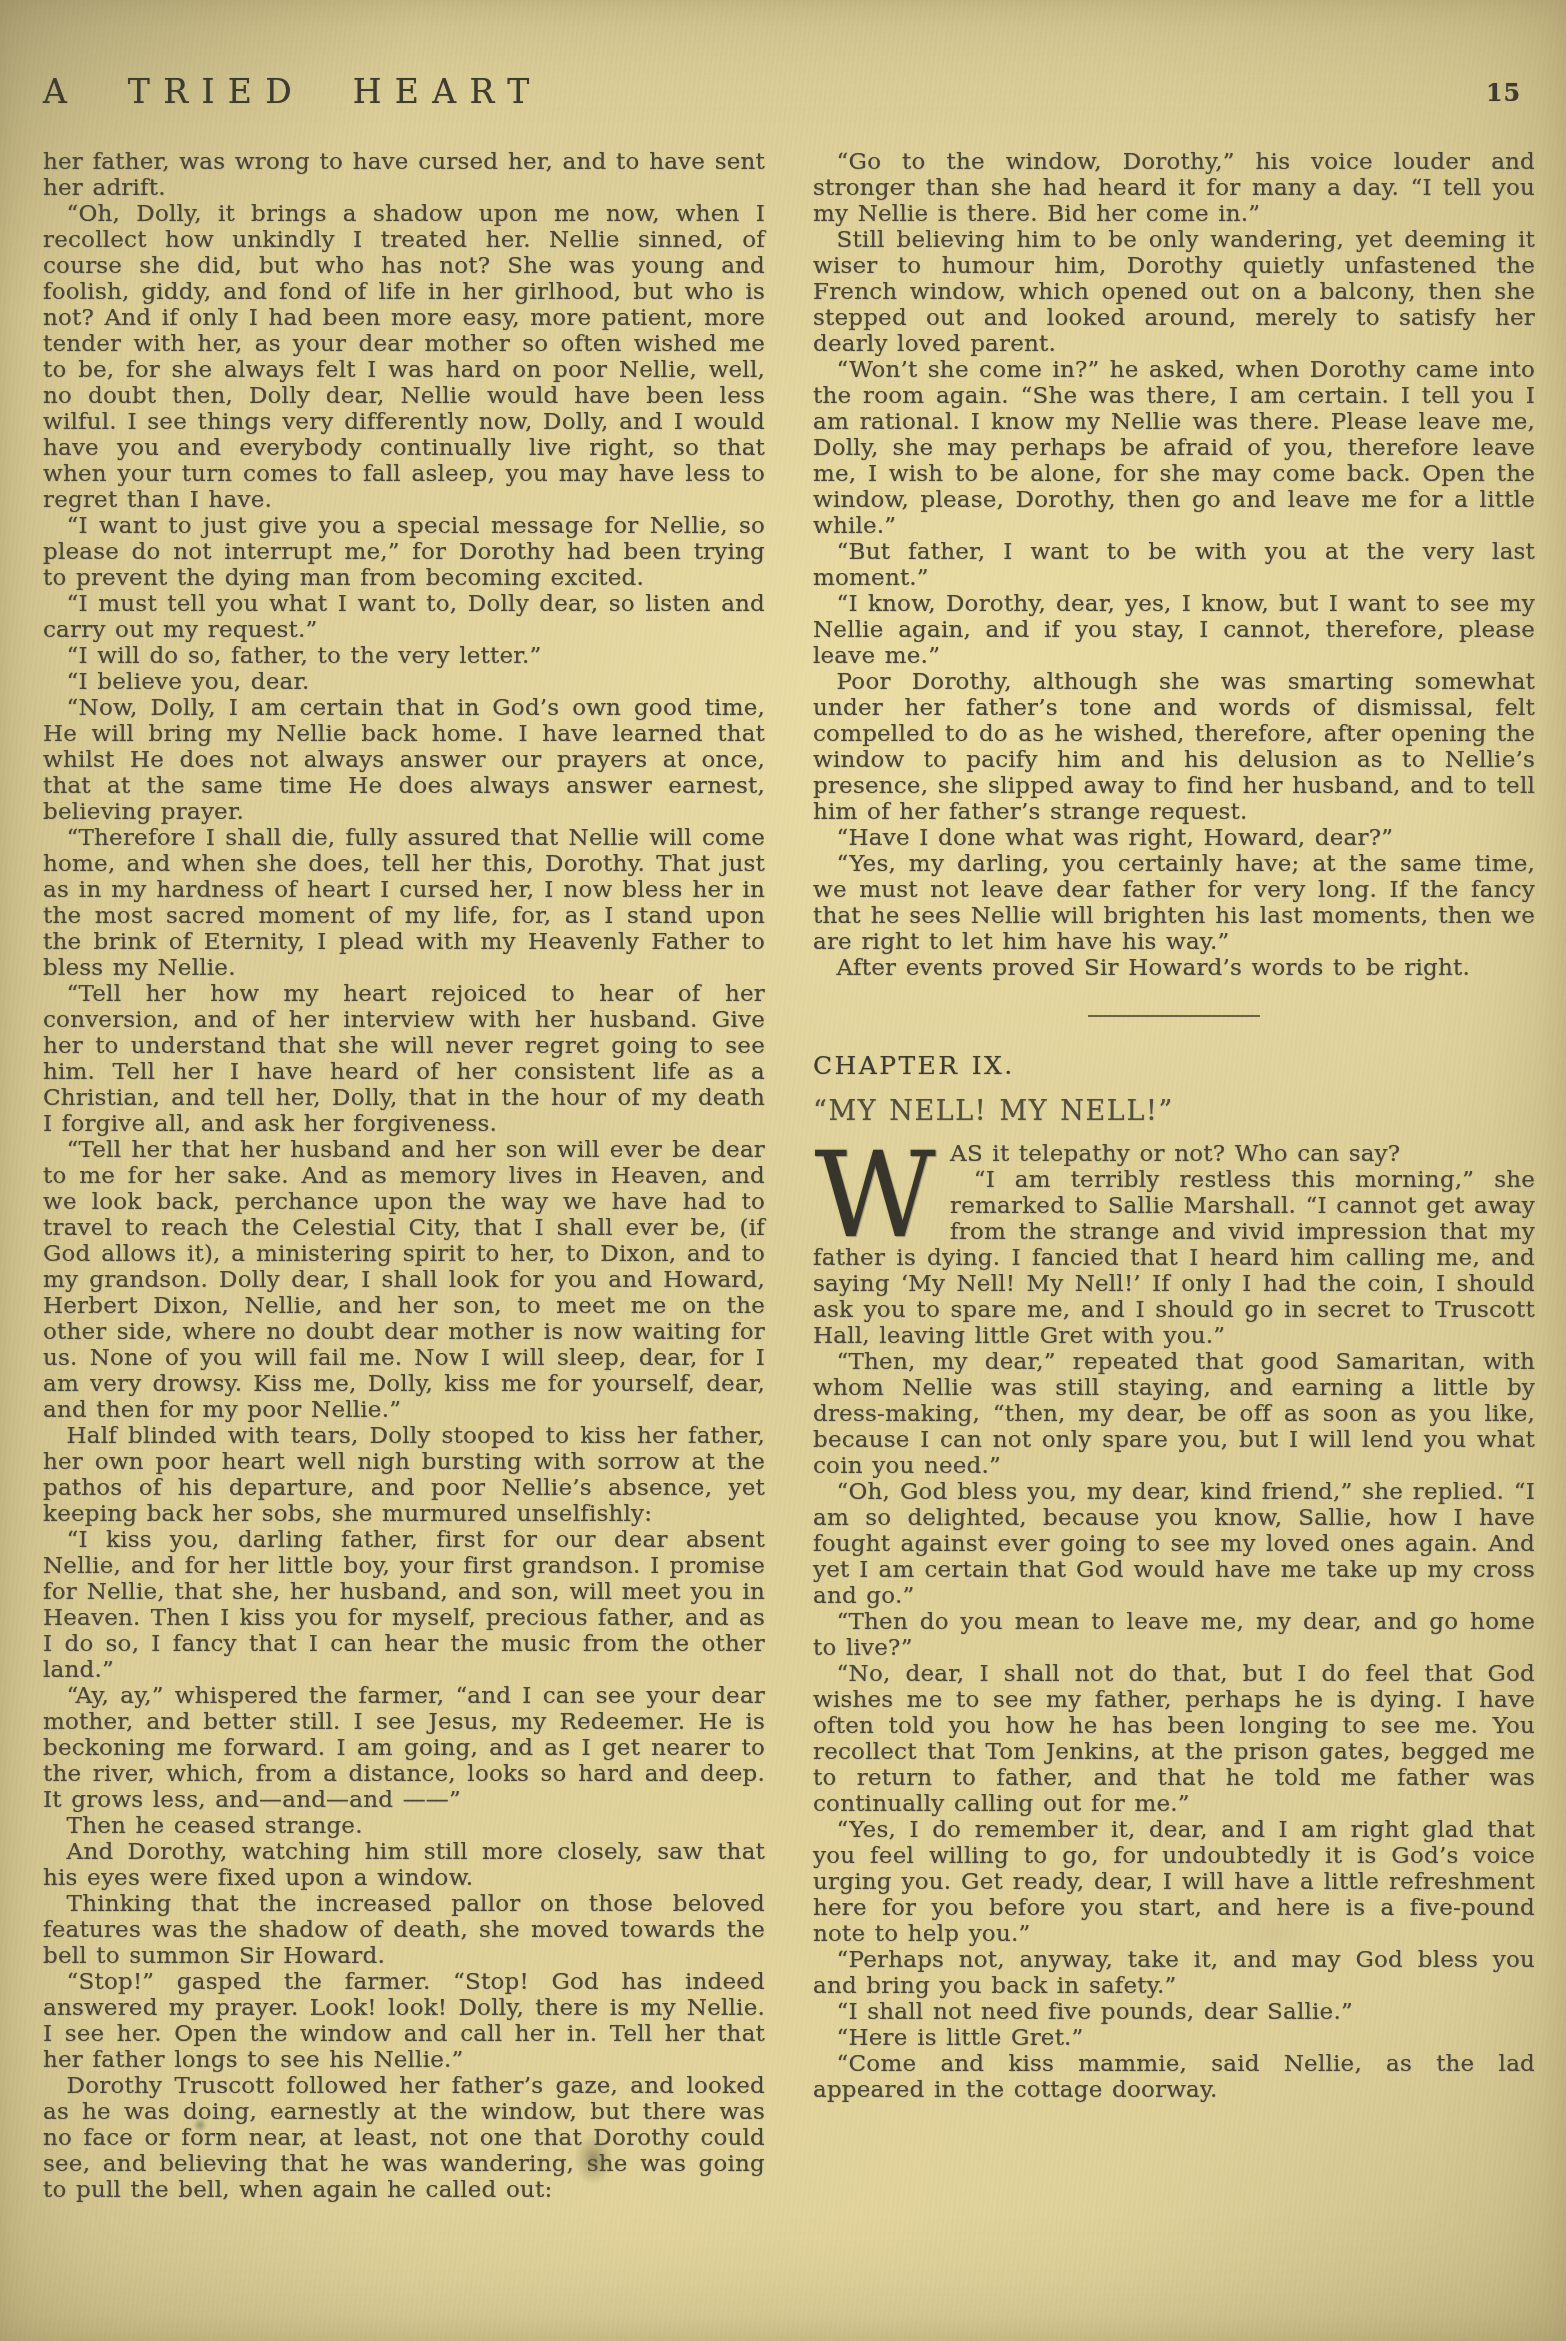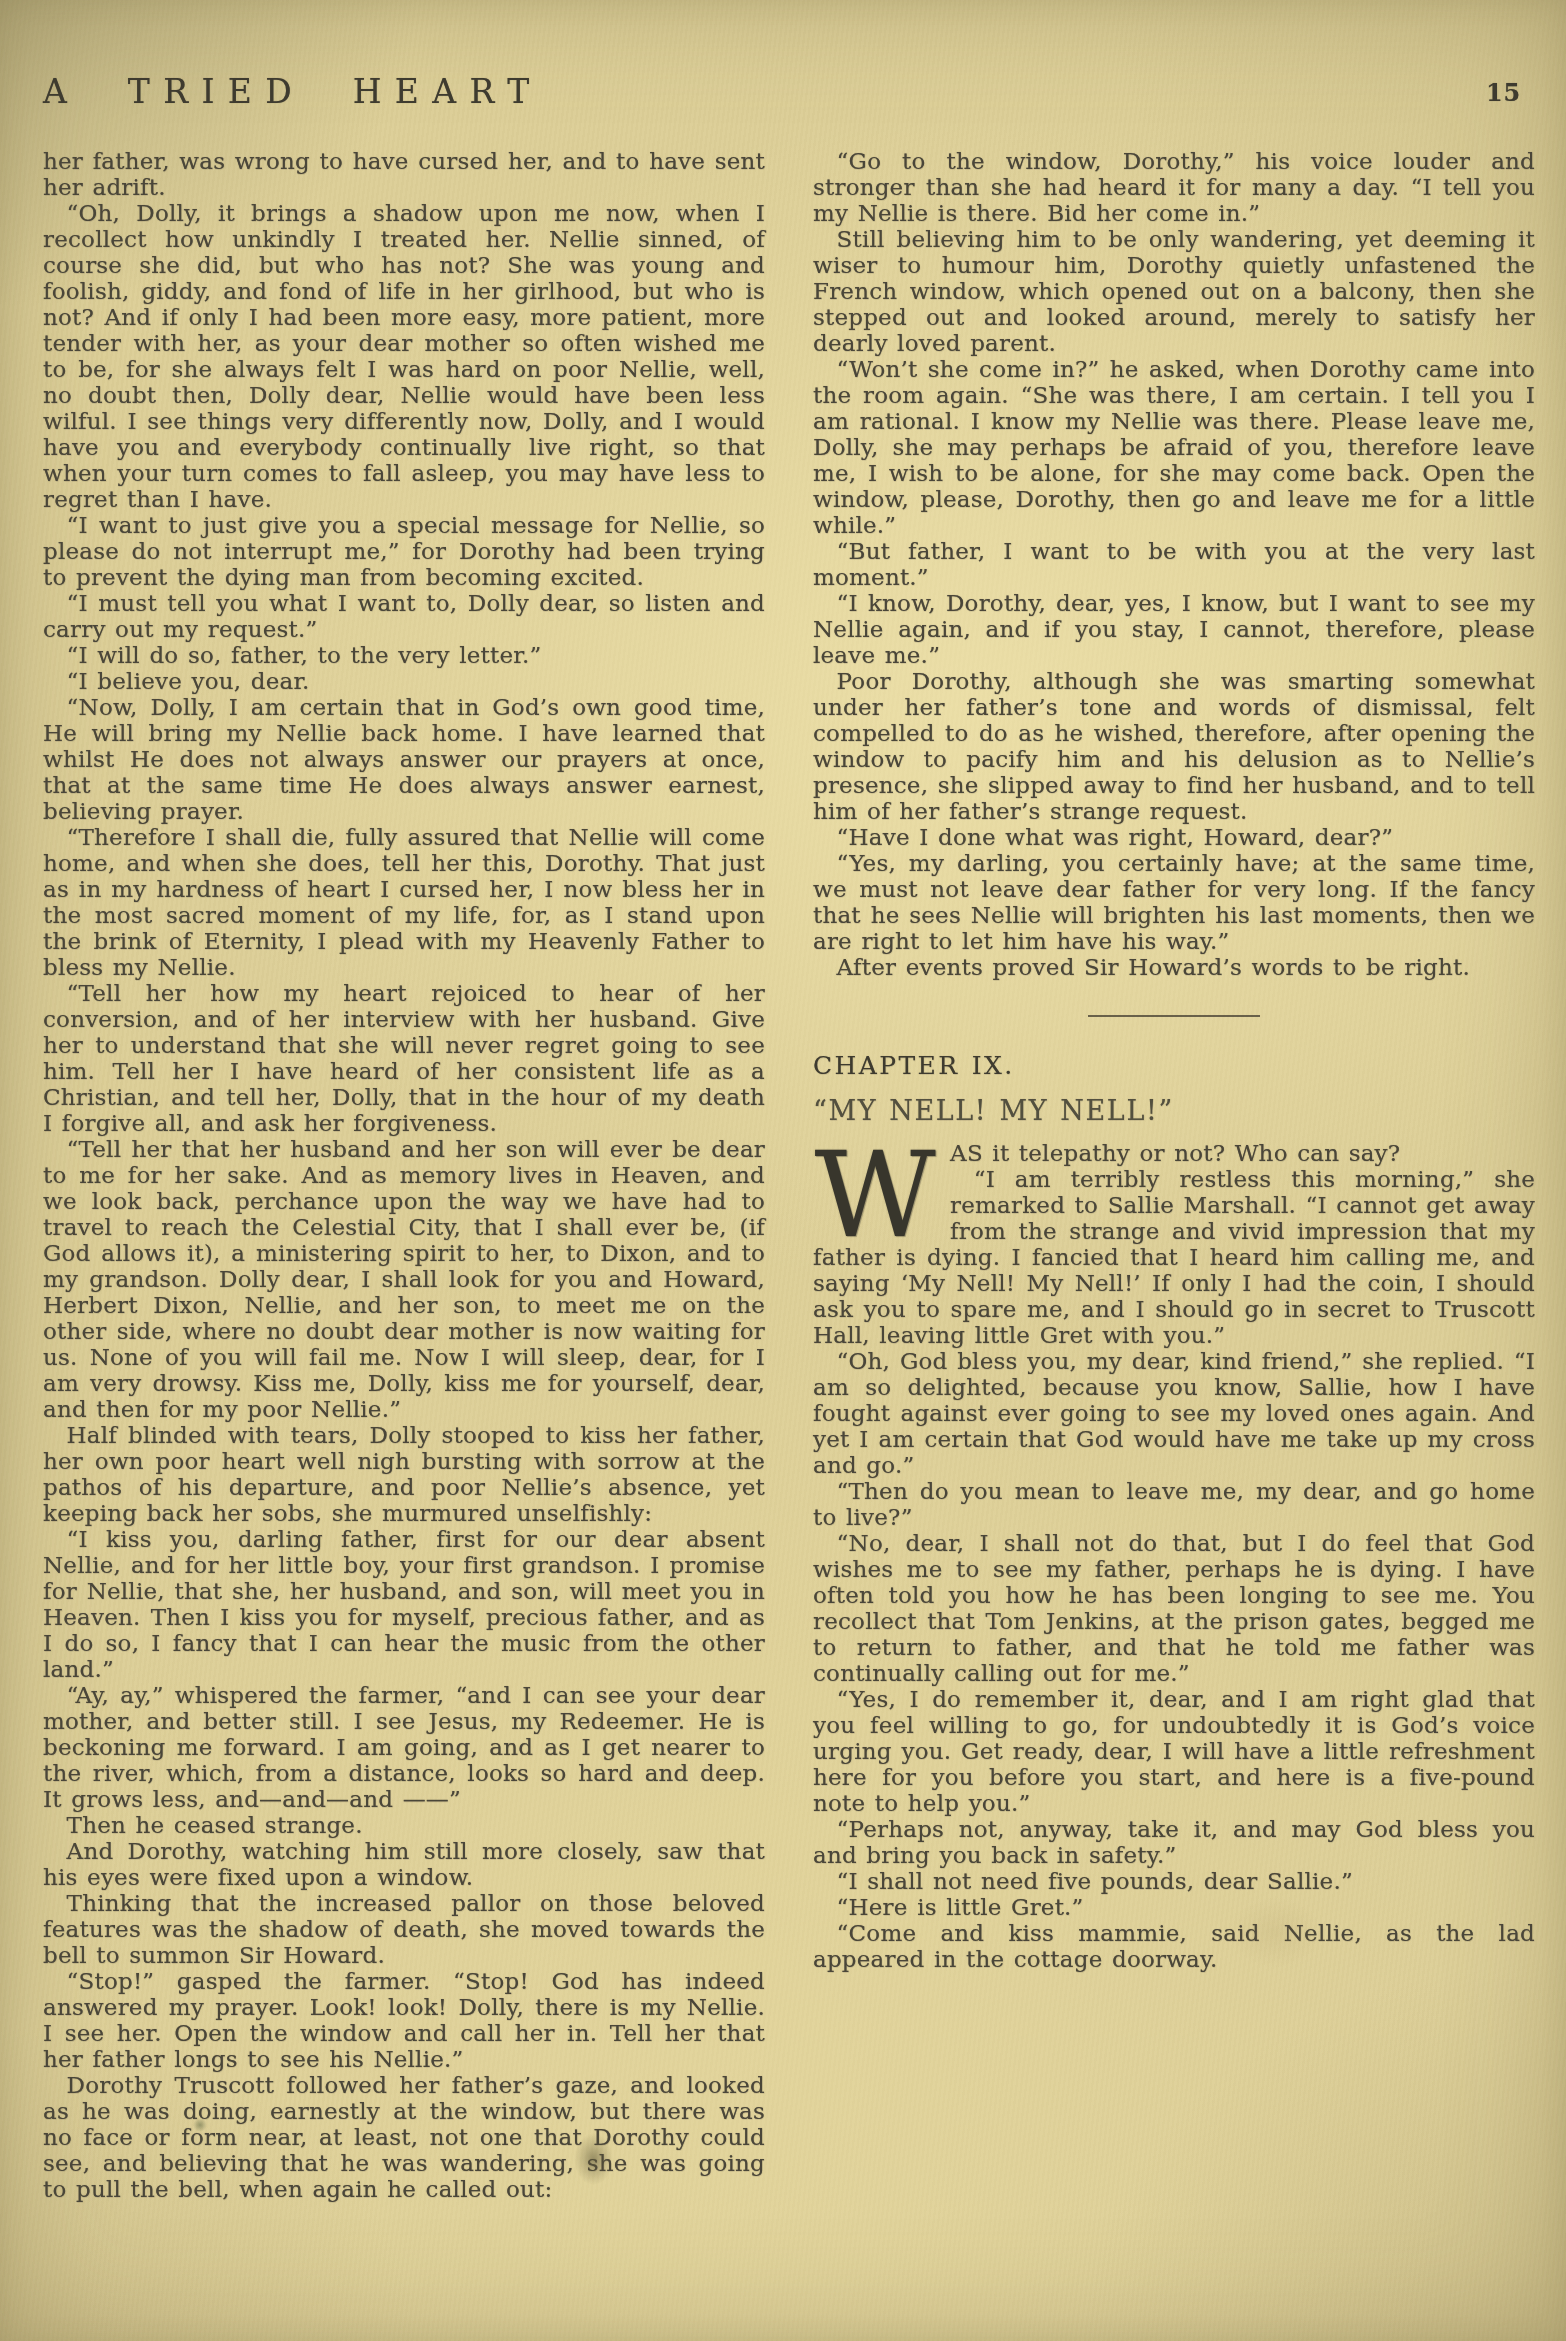--- a/index.html
+++ b/index.html
@@ -116,20 +116,21 @@
         <p class="para">“I know, Dorothy, dear, yes, I know, but I want to see my Nellie again, and if you stay, I cannot, therefore, please leave me.”</p>
         <p class="para">Poor Dorothy, although she was smarting somewhat under her father’s tone and words of dismissal, felt compelled to do as he wished, therefore, after opening the window to pacify him and his delusion as to Nellie’s presence, she slipped away to find her husband, and to tell him of her father’s strange request.</p>
         <p class="para">“Have I done what was right, Howard, dear?”</p>
         <p class="para">“Yes, my darling, you certainly have; at the same time, we must not leave dear father for very long. If the fancy that he sees Nellie will brighten his last moments, then we are right to let him have his way.”</p>
         <p class="para">After events proved Sir Howard’s words to be right.</p>
         <hr class="divider">
         <h2 class="chapter">CHAPTER IX.</h2>
         <h3 class="subtitle">“MY NELL! MY NELL!”</h3>
         <p class="para dc"><span class="dropcap">W</span><span>AS it telepathy or not? Who can say?</span></p>
         <p class="para">“I am terribly restless this morning,” she remarked to Sallie Marshall. “I cannot get away from the strange and vivid impression that my father is dying. I fancied that I heard him calling me, and saying ‘My Nell! My Nell!’ If only I had the coin, I should ask you to spare me, and I should go in secret to Truscott Hall, leaving little Gret with you.”</p>
+        <p class="para">“Then, my dear,” repeated that good Samaritan, with whom Nellie was still staying, and earning a little by dress-making, “then, my dear, be off as soon as you like, because I can not only spare you, but I will lend you what coin you need.”</p>
         <p class="para">“Oh, God bless you, my dear, kind friend,” she replied. “I am so delighted, because you know, Sallie, how I have fought against ever going to see my loved ones again. And yet I am certain that God would have me take up my cross and go.”</p>
         <p class="para">“Then do you mean to leave me, my dear, and go home to live?”</p>
         <p class="para">“No, dear, I shall not do that, but I do feel that God wishes me to see my father, perhaps he is dying. I have often told you how he has been longing to see me. You recollect that Tom Jenkins, at the prison gates, begged me to return to father, and that he told me father was continually calling out for me.”</p>
         <p class="para">“Yes, I do remember it, dear, and I am right glad that you feel willing to go, for undoubtedly it is God’s voice urging you. Get ready, dear, I will have a little refreshment here for you before you start, and here is a five-pound note to help you.”</p>
         <p class="para">“Perhaps not, anyway, take it, and may God bless you and bring you back in safety.”</p>
         <p class="para">“I shall not need five pounds, dear Sallie.”</p>
         <p class="para">“Here is little Gret.”</p>
         <p class="para">“Come and kiss mammie, said Nellie, as the lad appeared in the cottage doorway.</p>
       </section>
   </main>

